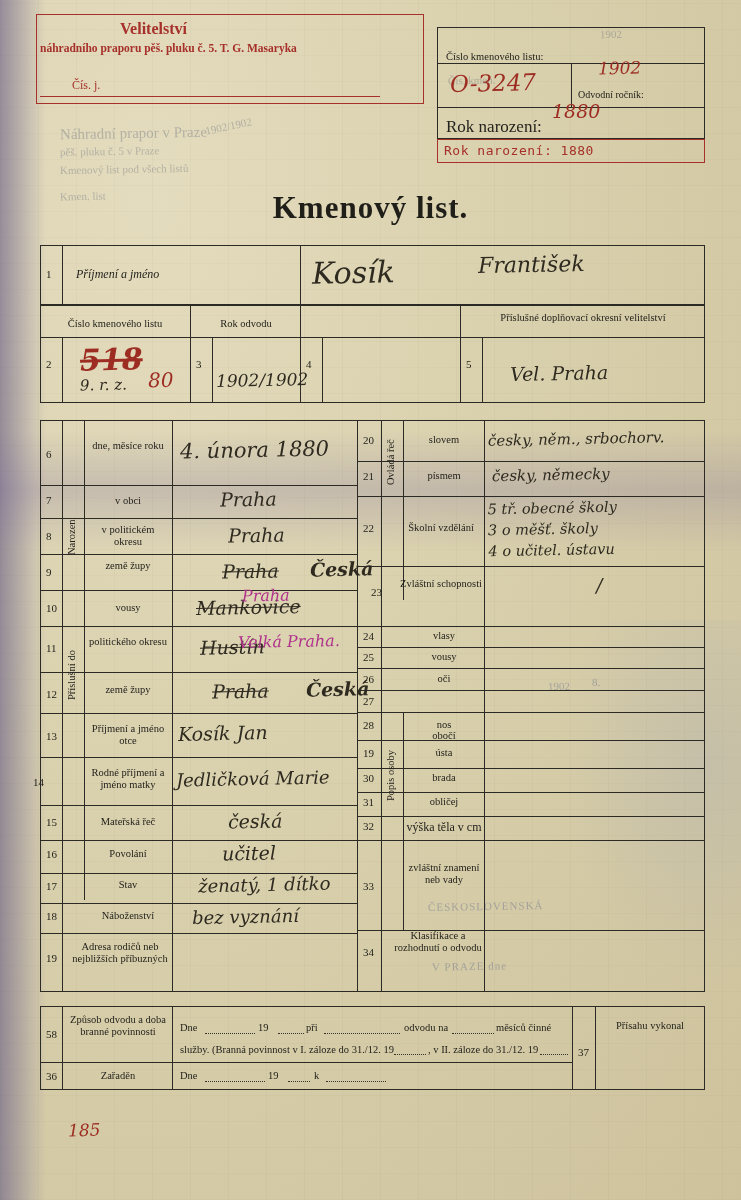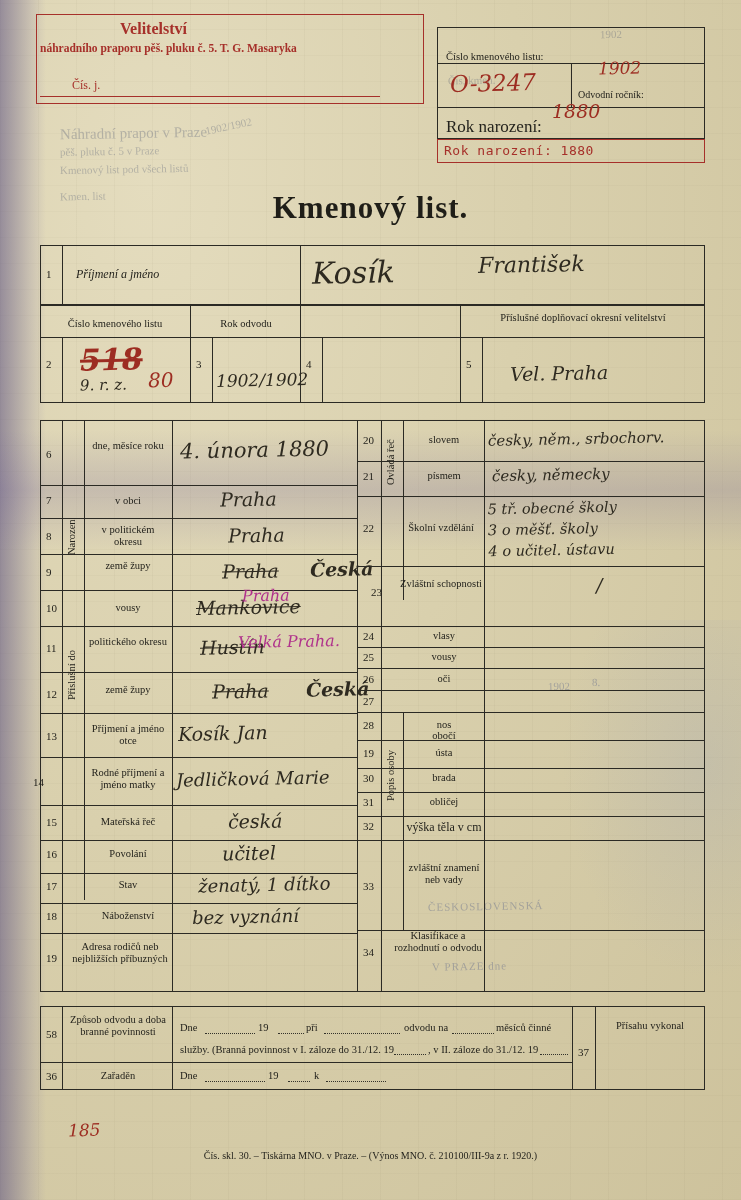--- a/index.html
+++ b/index.html
@@ -315,15 +315,14 @@
   <div class="lbl" style="left:268px;top:1070px;">19</div>
   <div style="position:absolute;left:288px;top:1081px;width:22px;border-bottom:1px dotted #33322b;"></div>
   <div class="lbl" style="left:314px;top:1070px;">k</div>
   <div style="position:absolute;left:326px;top:1081px;width:60px;border-bottom:1px dotted #33322b;"></div>
 
   <div class="num" style="left:578px;top:1046px;">37</div>
   <div class="lbl c" style="left:598px;top:1020px;width:104px;">Přísahu vykonal</div>
 
   <div class="hand red" style="left:68px;top:1120px;font-size:17px;">185</div>
 
-  <div class="footer" style="top:1150px;">Čís. skl. 30. – Tiskárna MNO. v Praze. – (Výnos MNO. č. 210100/III-9a z r. 1920.)</div>
 
 </div>
 
 </body></html>

